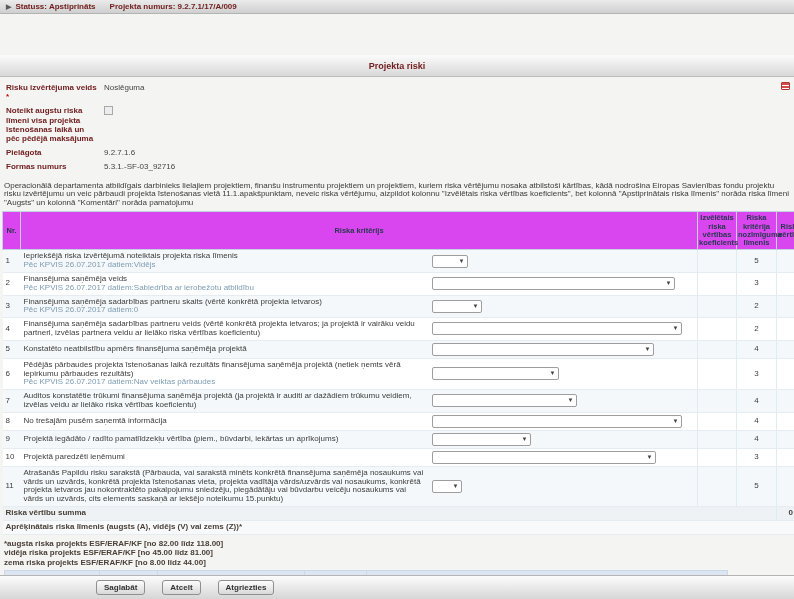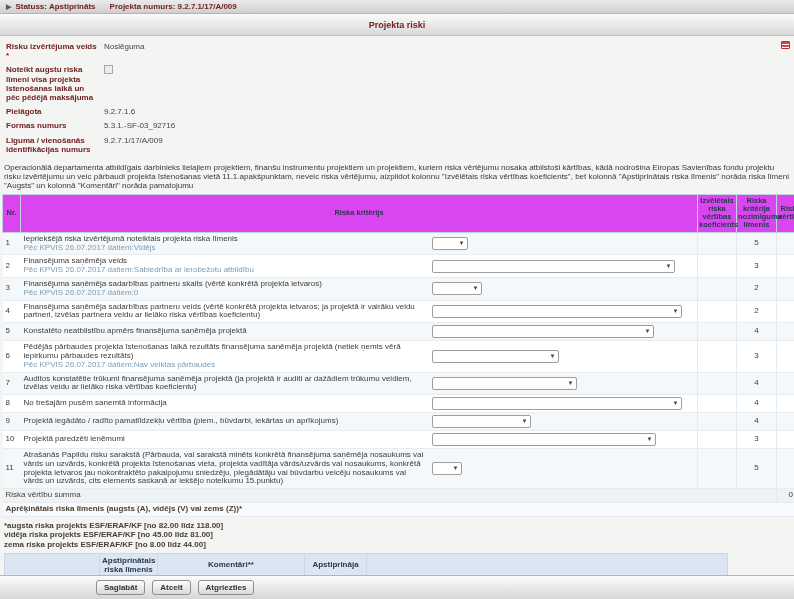--- a/index.html
+++ b/index.html
@@ -13,21 +13,21 @@
   .statusbar{
     height:14px; display:flex; align-items:center; gap:4px; padding:0 6px;
     background:linear-gradient(#ebebeb,#cfcfcf); border-bottom:1px solid #b3b3b3;
     color:#722020; font-weight:bold; font-size:8px;
   }
   .statusbar .arrow{ font-size:7px; color:#5a5a5a; }
   .statusbar .pair{ margin-right:10px; }
   .titlebar{
     height:22px; display:flex; align-items:center; justify-content:center;
     background:linear-gradient(#fbfbfb,#d8d8d8); border-bottom:1px solid #bdbdbd;
-    color:#722020; font-weight:bold; font-size:9px;
+    color:#722020; font-weight:bold; font-size:9px;margin-top:41px;
   }
   .main{ padding:4px 2px 0 2px; }
   
   .form{ padding:2px 4px 4px 4px; position:relative; }
   .frow{ display:flex; margin-bottom:5px; line-height:1.15; }
   .flabel{ width:98px; flex:0 0 98px; font-weight:bold; color:#722020; padding-right:6px; }
   .fvalue{ color:#444; padding-top:0; }
   .req{ color:#cc0000; font-weight:bold; }
   .redicon{
     position:absolute; right:2px; top:1px; width:9px; height:8px;
@@ -53,39 +53,39 @@
   .risktable tr.even td{ background:#ffffff; }
   .c-nr{ text-align:left; }
   .critwrap{ display:flex; align-items:center;justify-content:flex-end; }
   .crit-text{ width:408px; flex:0 0 408px; padding-right:6px; }
   .crit-dd{ flex:1; display:flex; align-items:center; }
   .sub{ color:#7d9cb4; }
   .dd{
     height:13px; background:#ffffff; border:1px solid #9e9e9e; border-radius:2px; position:relative;
   }
   .dd .arr{ position:absolute; right:2px; top:2px; font-size:6px; color:#444; line-height:1; }
-  .sumrow td{ background:#eef2f5 !important; font-weight:normal; color:#4a4038; border-top:1px solid #d4dde5; }
+  .sumrow td{ background:#eef2f5 !important; font-weight:bold; color:#4a4038; border-top:1px solid #d4dde5; }
   .calcrow td{ background:#f7f9fa !important; font-weight:bold; color:#4a4038; }
   
   .legend{ padding:4px 2px 3px 2px; font-weight:bold; color:#4a4038; line-height:1.2; }
   
   .apptable{ width:723px; margin-left:2px; }
   .apptable th{
     background:#dce6f2; color:#26394e; font-weight:bold; border:1px solid #cdd8e4; padding:2px; text-align:center;
   }
   .btn{
     display:inline-block; background:linear-gradient(#fdfdfd,#d9d9d9); border:1px solid #8f8f8f;
     border-radius:3px; padding:2px 7px; font-size:8px; font-weight:bold; color:#333; cursor:pointer;
     font-family:"Liberation Sans", sans-serif;
   }
   
   .footer{
     position:absolute; left:0; bottom:0; width:794px; height:24px;
     background:linear-gradient(#fcfcfc,#d6d6d6); border-top:1px solid #b5b5b5;
-    display:flex; align-items:center; gap:7px; padding-left:96px;
+    display:flex; align-items:center; gap:17px; padding-left:96px;
   }
 </style>
 </head>
 <body>
 
 <div class="statusbar">
   <span class="arrow">▶</span>
   <span class="pair">Statuss: Apstiprināts</span>
   <span class="pair">Projekta numurs: 9.2.7.1/17/A/009</span>
 </div>
@@ -109,24 +109,20 @@
       <div class="fvalue"><span class="cbx"></span></div>
     </div>
     <div class="frow">
       <div class="flabel">Pielāgota</div>
       <div class="fvalue">9.2.7.1.6</div>
     </div>
     <div class="frow">
       <div class="flabel">Formas numurs</div>
       <div class="fvalue">5.3.1.-SF-03_92716</div>
     </div>
-    <div class="frow">
-      <div class="flabel">Līguma / vienošanās identifikācijas numurs</div>
-      <div class="fvalue">9.2.7.1/17/A/009</div>
-    </div>
   </div>
 
   <div class="intro">Operacionālā departamenta atbildīgais darbinieks lielajiem projektiem, finanšu instrumentu projektiem un projektiem, kuriem riska vērtējumu nosaka atbilstoši kārtības, kādā nodrošina Eiropas Savienības fondu projektu risku izvērtējumu un veic pārbaudi projekta īstenošanas vietā 11.1.apakšpunktam, neveic riska vērtējumu, aizpildot kolonnu "Izvēlētais riska vērtības koeficients", bet kolonnā "Apstiprinātais riska līmenis" norāda riska līmeni "Augsts" un kolonnā "Komentāri" norāda pamatojumu</div>
 
   <table class="risktable">
     <colgroup>
         <col style="width:18px">
         <col style="width:677px">
         <col style="width:39px">
         <col style="width:40px">

